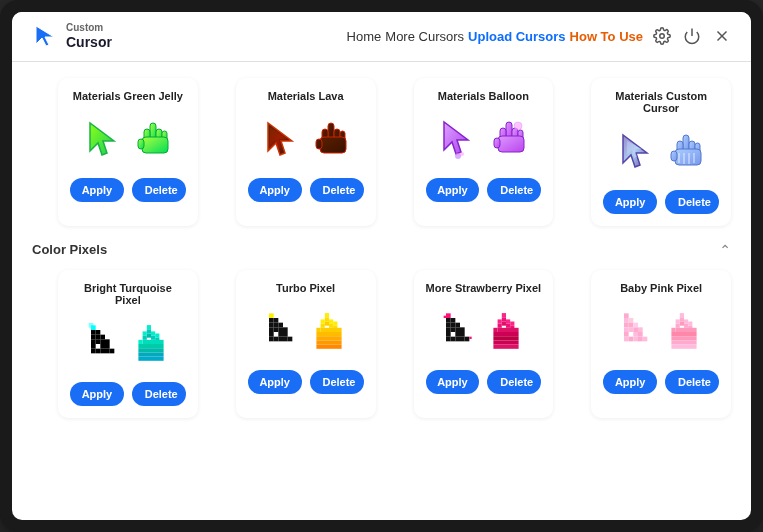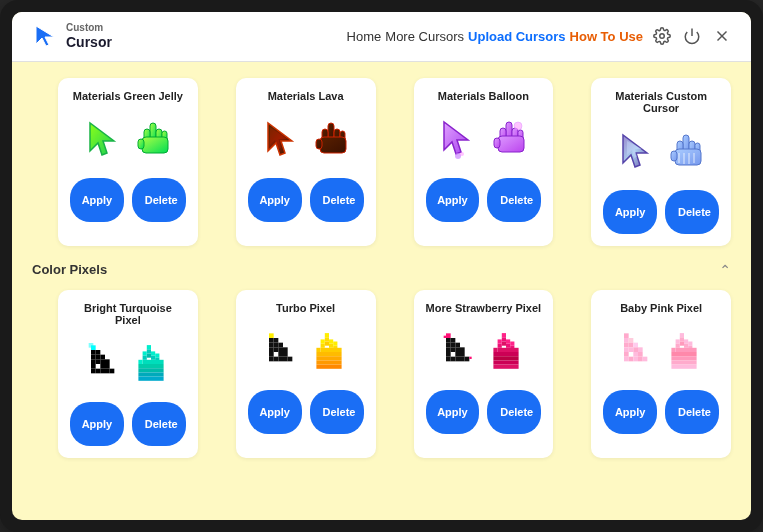--- a/index.html
+++ b/index.html
@@ -15,21 +15,21 @@
       width: 763px;
       height: 532px;
       background: #1a1a1a;
       border-radius: 18px;
       padding: 12px;
       box-shadow: 0 8px 32px rgba(0,0,0,0.6);
     }
     .app-window {
       width: 100%;
       height: 100%;
-      background: #fef9c3;
+      background: #ffffff;
       border-radius: 10px;
       overflow: hidden;
       display: flex;
       flex-direction: column;
     }
     
     .header {
       background: #fff;
       display: flex;
       align-items: center;
@@ -148,21 +148,21 @@
       display: flex;
       gap: 8px;
       width: 100%;
     }
     .btn-apply {
       flex: 1;
       background: #1a6ef5;
       color: #fff;
       border: none;
       border-radius: 20px;
-      padding: 16px 8px;
+      padding: 6px 8px;
       font-size: 11px;
       font-weight: 600;
       cursor: pointer;
     }
     .btn-delete {
       flex: 1;
       background: #1a6ef5;
       color: #fff;
       border: none;
       border-radius: 20px;

